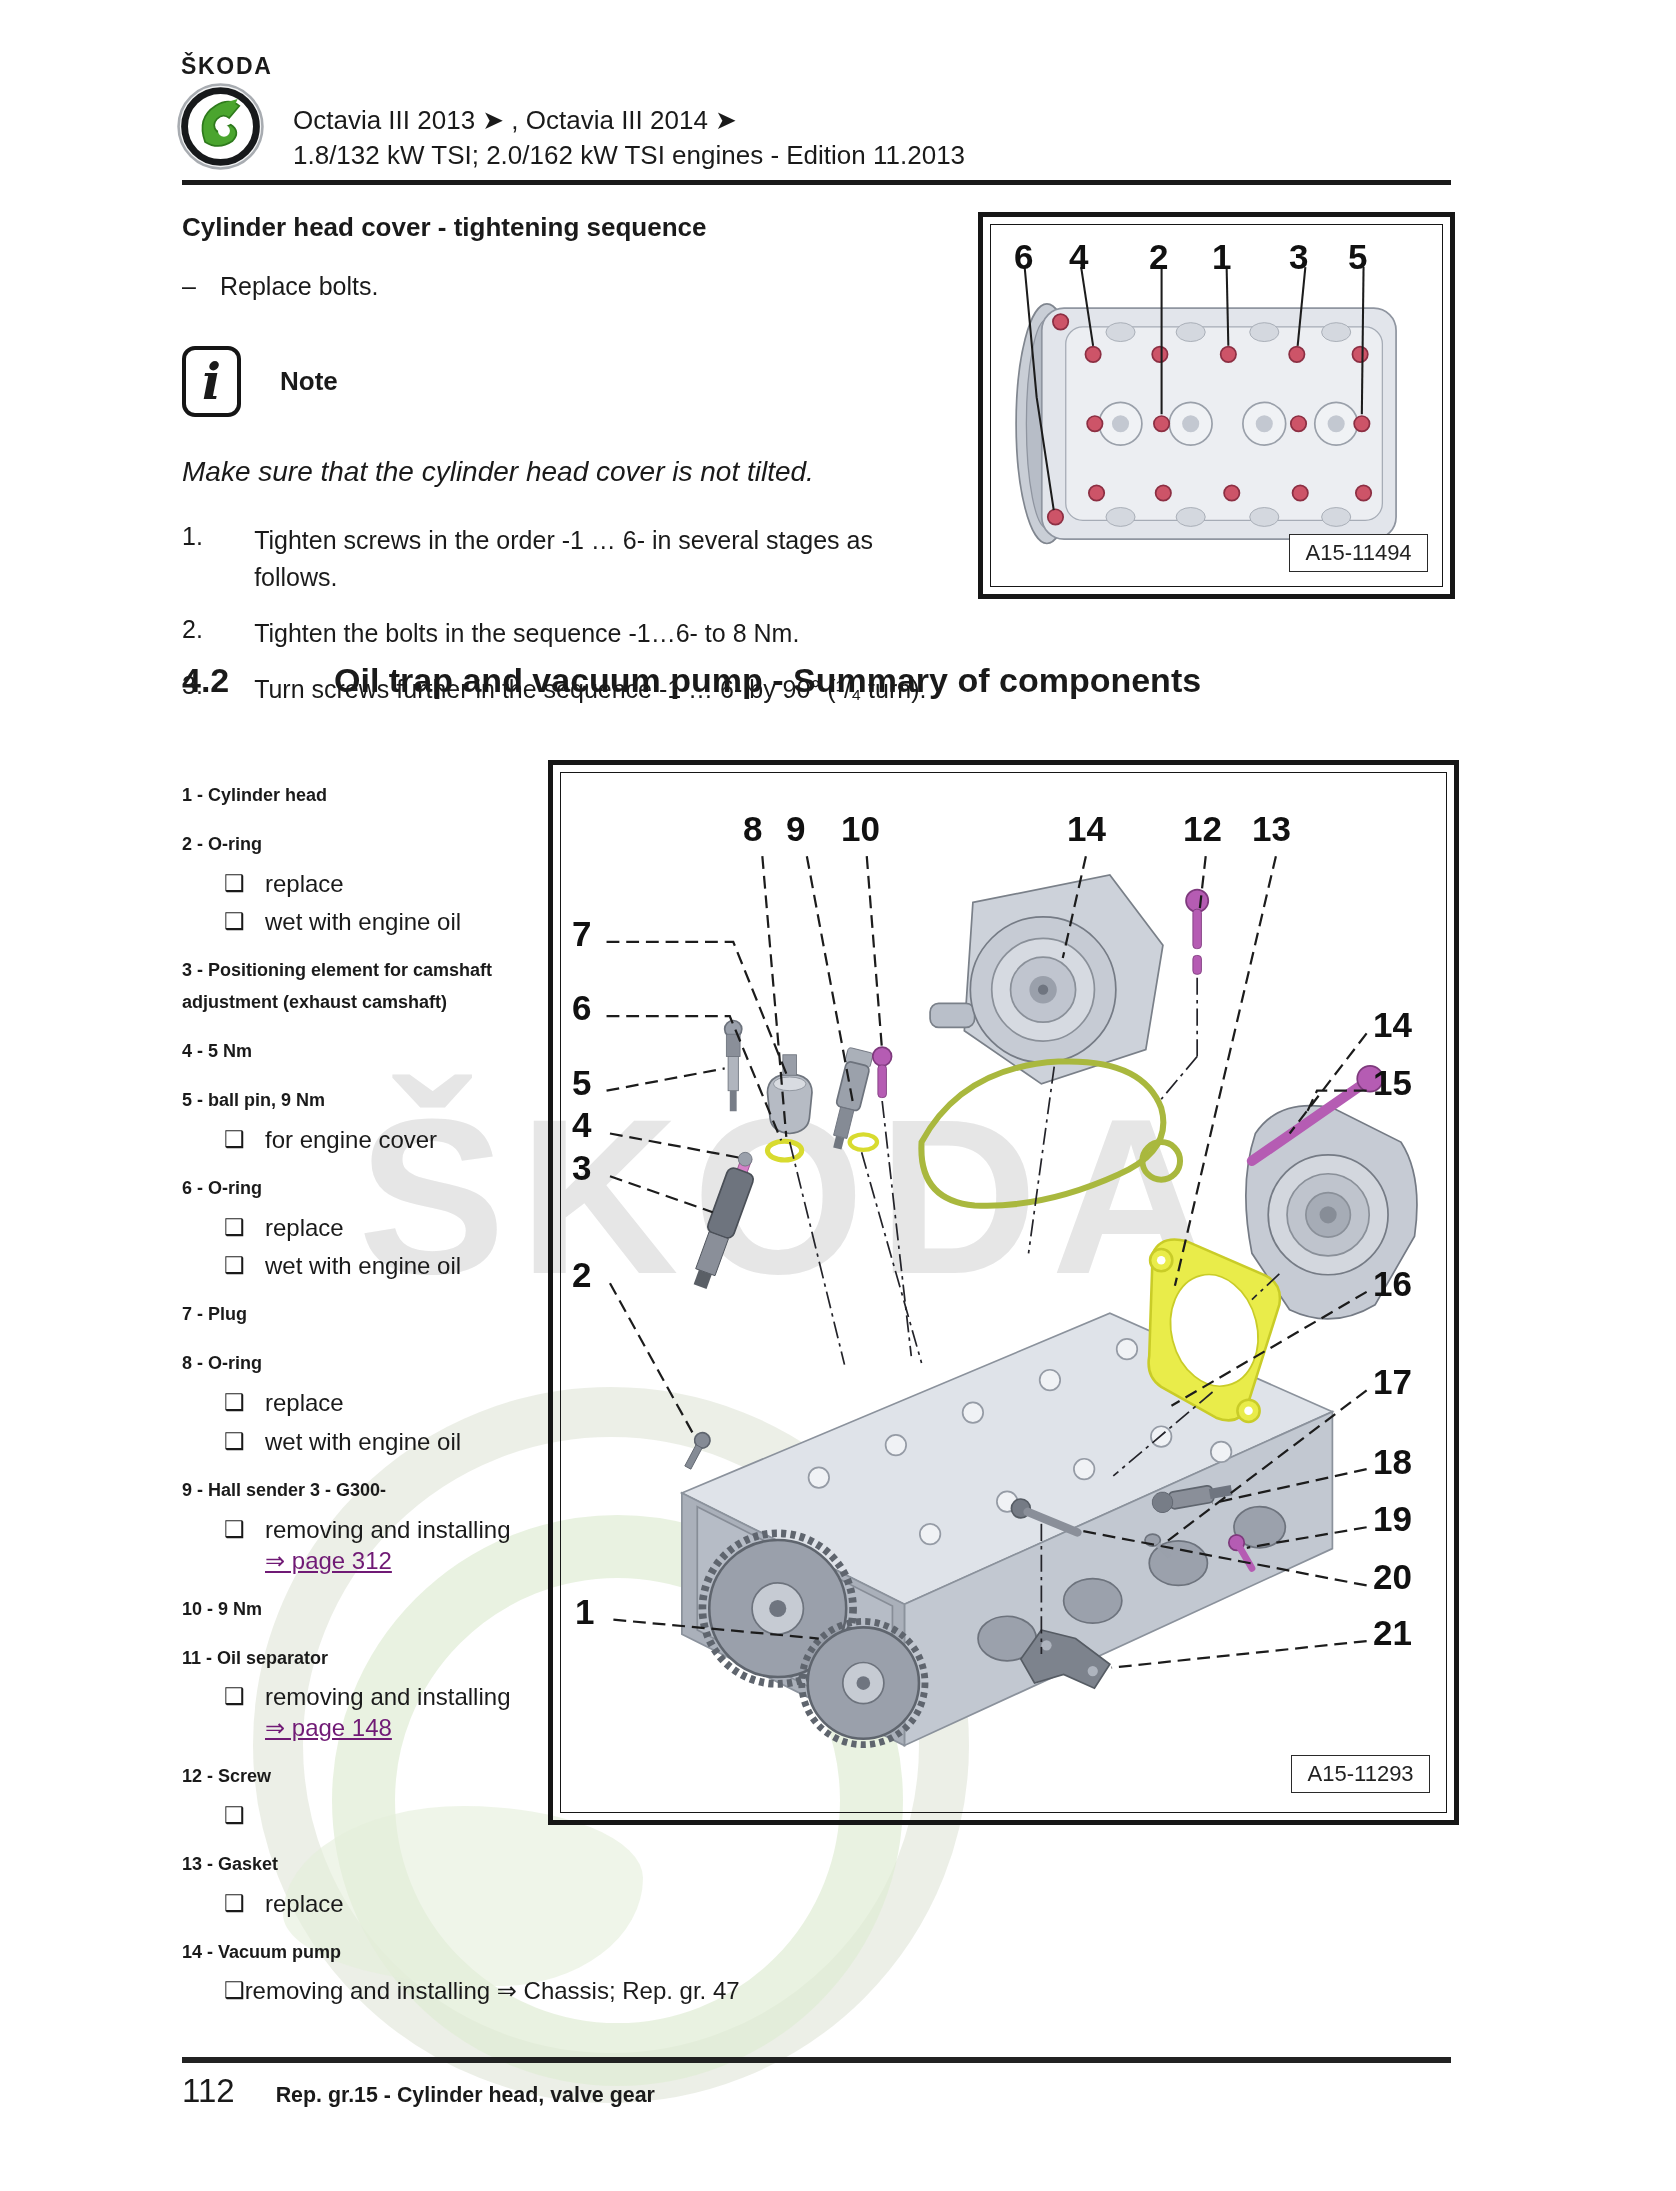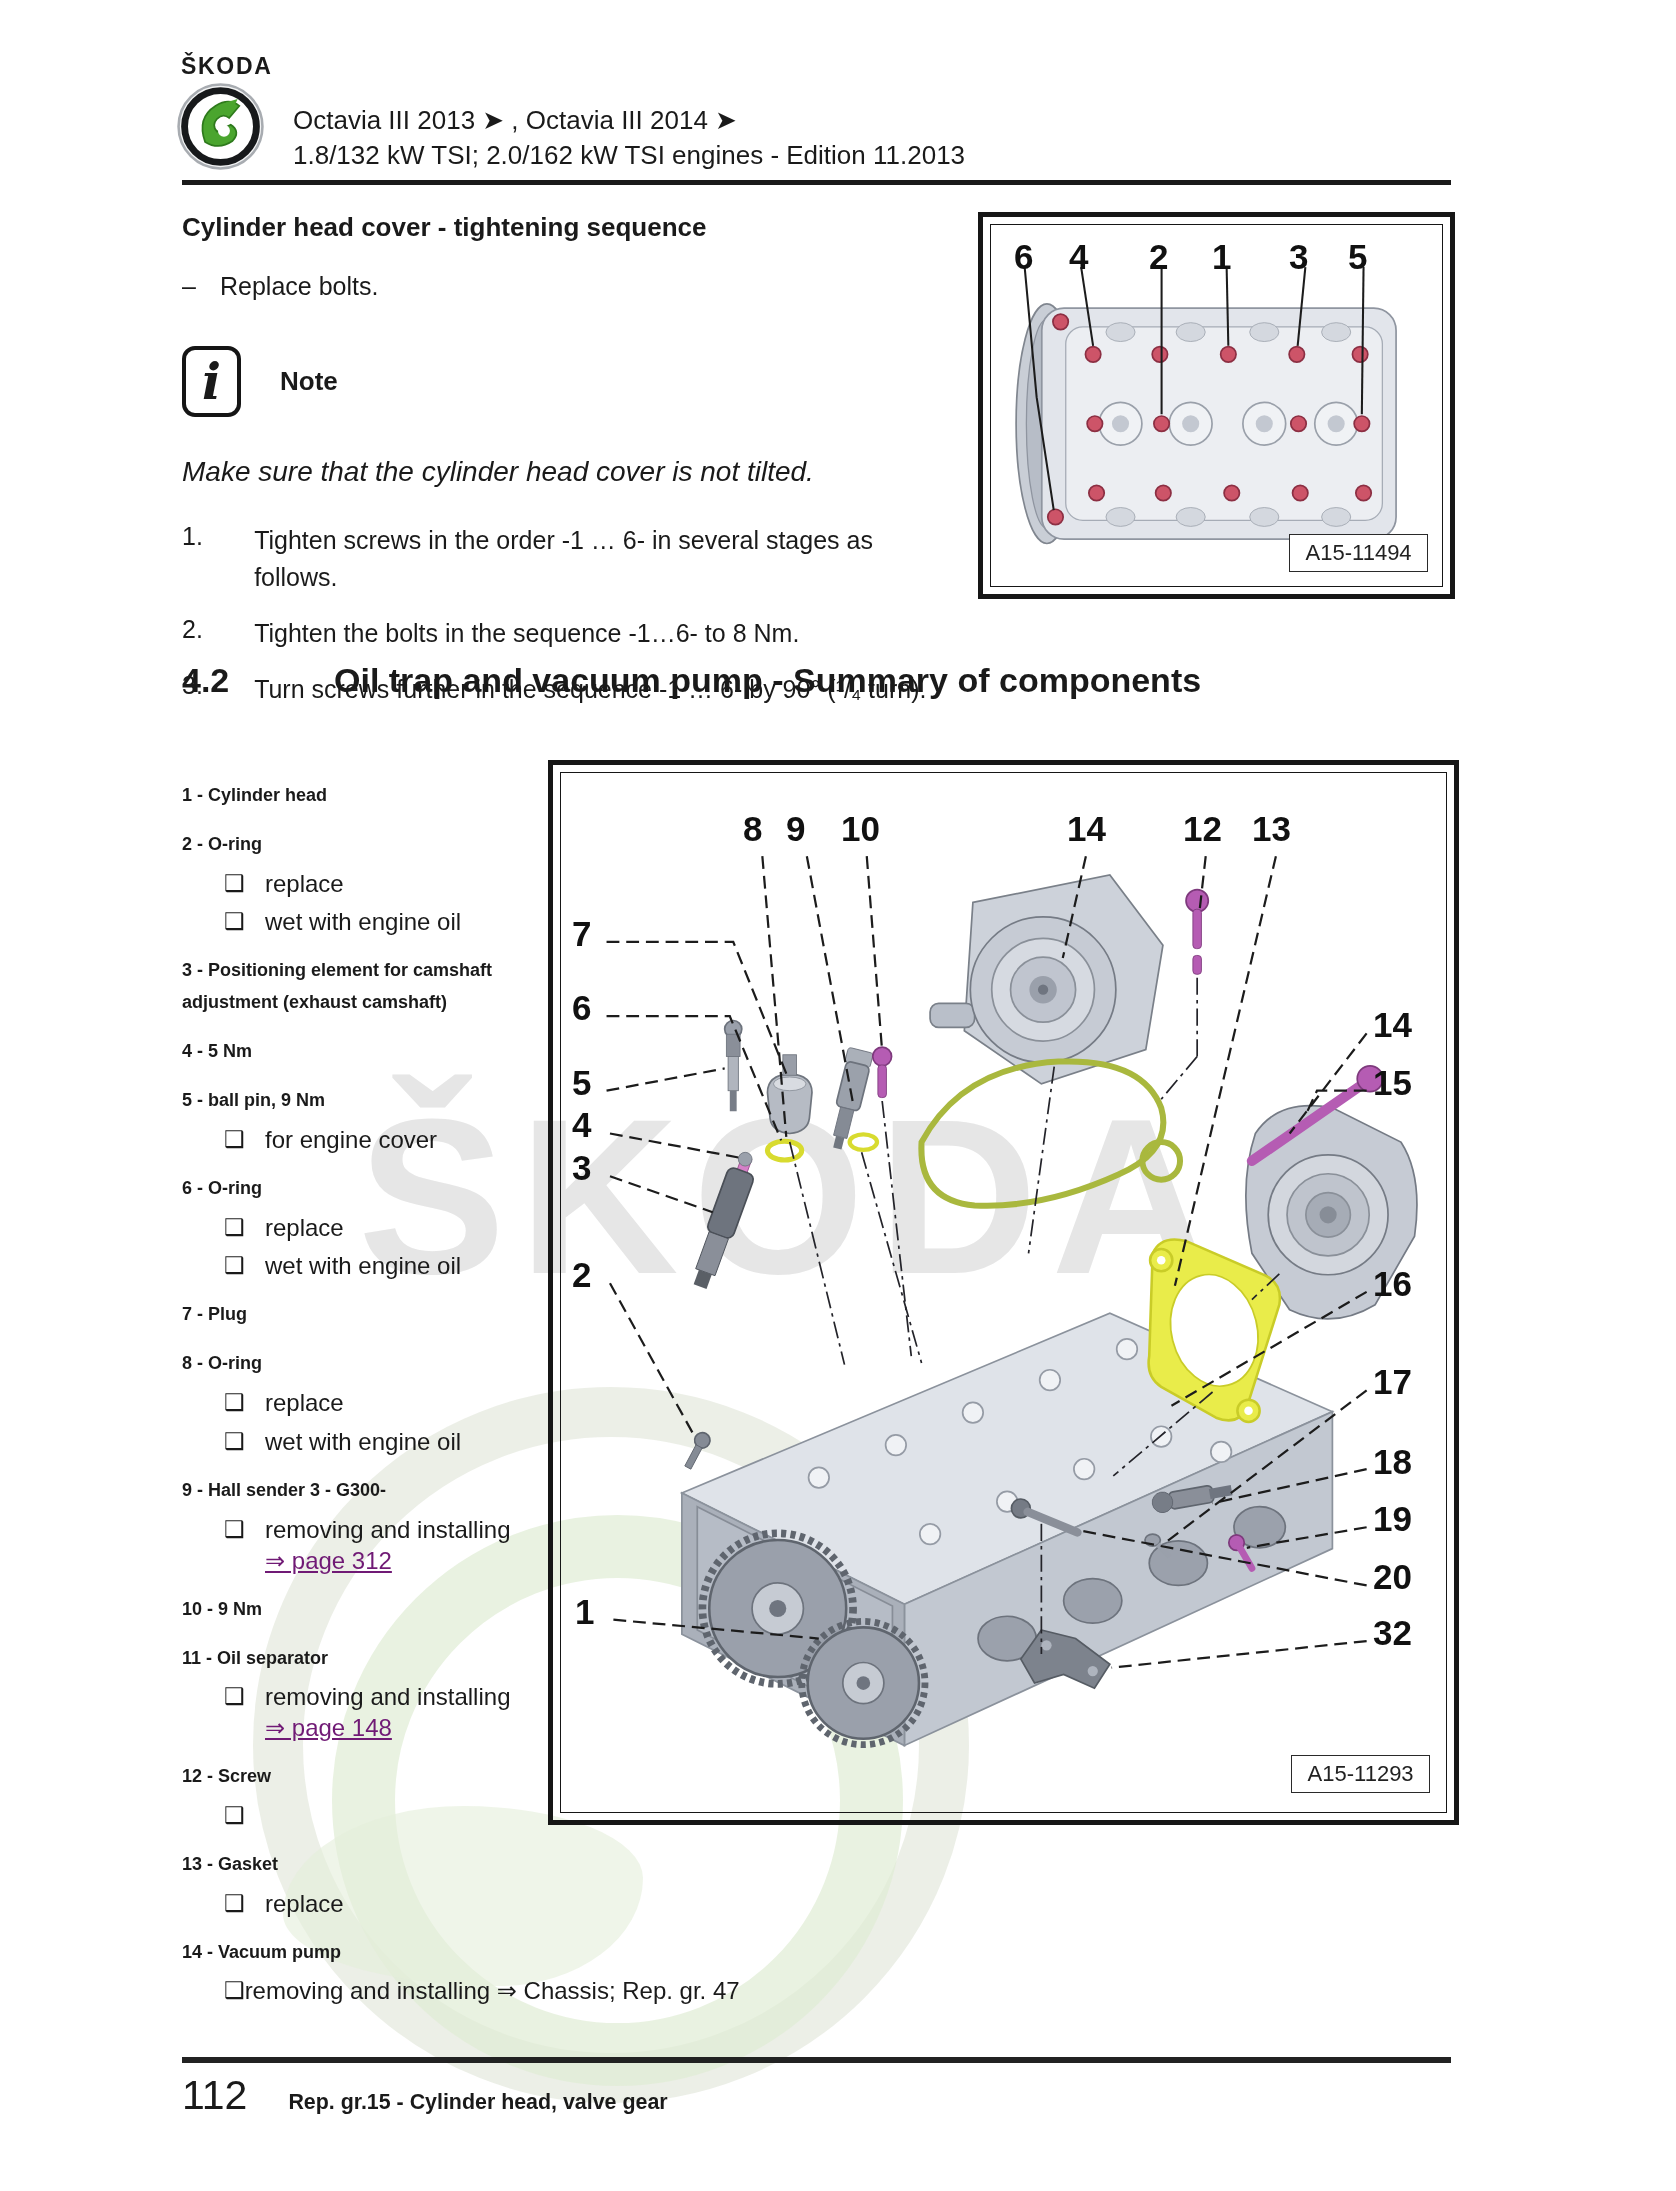--- a/index.html
+++ b/index.html
@@ -50,21 +50,21 @@
   .component{margin-top:17px;}
   .term{font-size:18px;font-weight:700;line-height:32px;}
   .sub{display:flex;margin-top:7.7px;}
   .sub-bullet{width:41px;margin-left:42px;font-size:23px;line-height:31px;}
   .sub-body{width:288px;font-size:24px;line-height:31px;}
   .ref-link{color:#701a75;text-decoration:underline;}
   .components .component:last-child .sub-body{width:auto;white-space:nowrap;}
   
   .footer-rule{position:absolute;left:182px;top:2057px;width:1269px;height:6px;background:#222;z-index:2;}
   .footer{position:absolute;left:182px;top:2072px;display:flex;align-items:baseline;z-index:2;}
-  .footer-page{font-size:41px;text-align:center;}
+  .footer-page{font-size:33px;text-align:center;}
   .footer-text{margin-left:41px;font-size:21.4px;font-weight:700;}
 </style>
 </head>
 <body>
 
 <div class="page">
 
   <div class="wm-text">ŠKODA</div>
   <div class="wm-ring"></div>
   <div class="wm-ring2"></div>
@@ -461,21 +461,21 @@
         <span class="co" style="left: 19px; top: 385px;">3</span>
         <span class="co" style="left: 19px; top: 492px;">2</span>
         <span class="co" style="left: 22px; top: 829px;">1</span>
         <span class="co" style="left: 820px; top: 242px;">14</span>
         <span class="co" style="left: 820px; top: 300px;">15</span>
         <span class="co" style="left: 820px; top: 501px;">16</span>
         <span class="co" style="left: 820px; top: 599px;">17</span>
         <span class="co" style="left: 820px; top: 679px;">18</span>
         <span class="co" style="left: 820px; top: 736px;">19</span>
         <span class="co" style="left: 820px; top: 794px;">20</span>
-        <span class="co" style="left: 820px; top: 850px;">32</span>
+        <span class="co" style="left: 820px; top: 850px;">21</span>
       </div>
     <div class="fig-label" style="right:24px;bottom:27px;">A15-11293</div>
   </div>
 
   <div class="footer-rule"></div>
   <div class="footer">
     <span class="footer-page">112</span>
     <span class="footer-text">Rep. gr.15 - Cylinder head, valve gear</span>
   </div>
 

